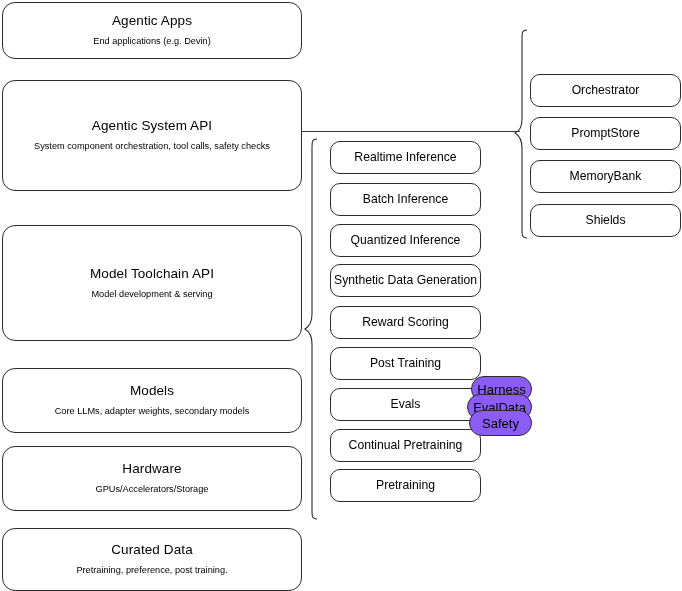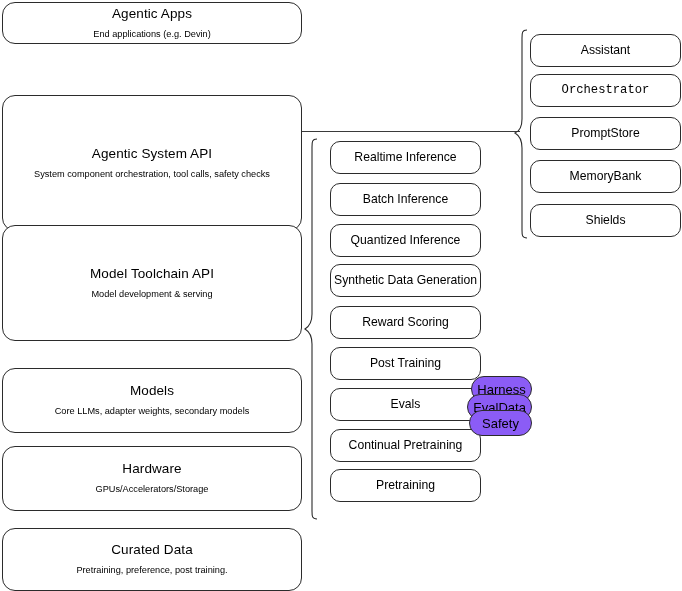--- a/index.html
+++ b/index.html
@@ -98,26 +98,26 @@
     fill: none;
     stroke: #2b2b2b;
     stroke-width: 1.1;
   }
 </style>
 </head>
 <body>
 
 <div id="canvas">
 
-  <div class="box layer" style="top:2px;height:42px;text-align:center;">
+  <div class="box layer" style="top:2px;height:57px;text-align:center;">
     <div class="title">Agentic Apps</div>
     <div class="subtitle">End applications (e.g. Devin)</div>
   </div>
 
-  <div class="box layer" style="top:95px;height:136px;">
+  <div class="box layer" style="top:80px;height:111px;">
     <div class="title">Agentic System API</div>
     <div class="subtitle">System component orchestration, tool calls, safety checks</div>
   </div>
 
   <div class="box layer" style="top:225px;height:116px;">
     <div class="title">Model Toolchain API</div>
     <div class="subtitle">Model development &amp; serving</div>
   </div>
 
   <div class="box layer" style="top:368px;height:65px;">
@@ -188,24 +188,21 @@
   <div class="pill" style="left:471px;top:376px;width:61px;">
     <span>Harness</span>
   </div>
   <div class="pill" style="left:467px;top:394px;width:65px;">
     <span>EvalData</span>
   </div>
   <div class="pill" style="left:469px;top:410px;width:63px;">
     <span>Safety</span>
   </div>
 
-  <div class="box chip chip-right" style="top:34px;">
-    <span>Assistant</span>
-  </div>
-  <div class="box chip chip-right" style="top:74px;font-family:Liberation Mono, monospace;">
+  <div class="box chip chip-right" style="top:74px;">
     <span>Orchestrator</span>
   </div>
   <div class="box chip chip-right" style="top:117px;">
     <span>PromptStore</span>
   </div>
   <div class="box chip chip-right" style="top:160px;justify-content:center;">
     <span>MemoryBank</span>
   </div>
   <div class="box chip chip-right" style="top:204px;">
     <span>Shields</span>

